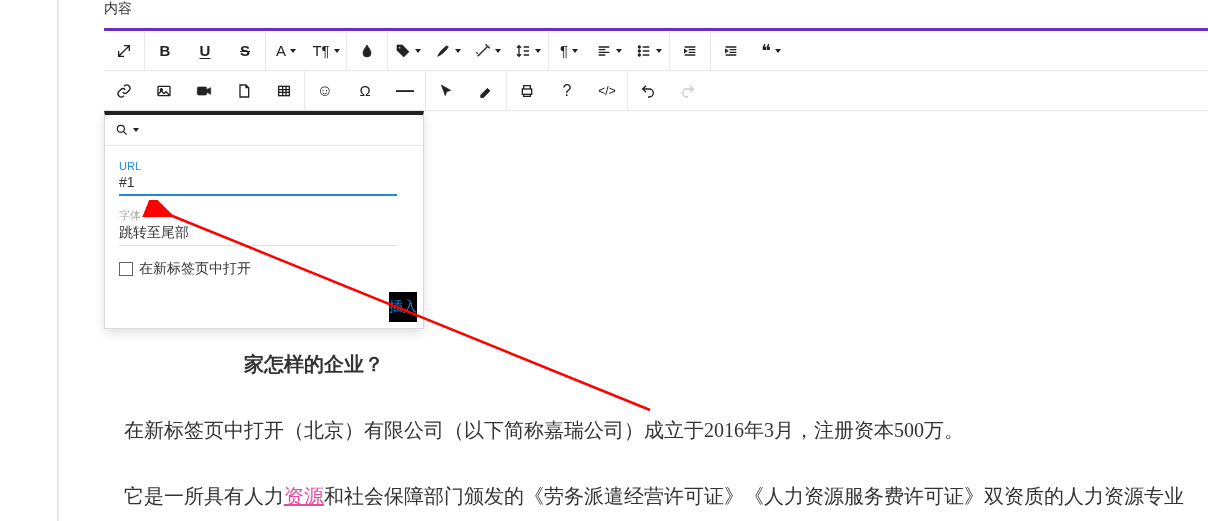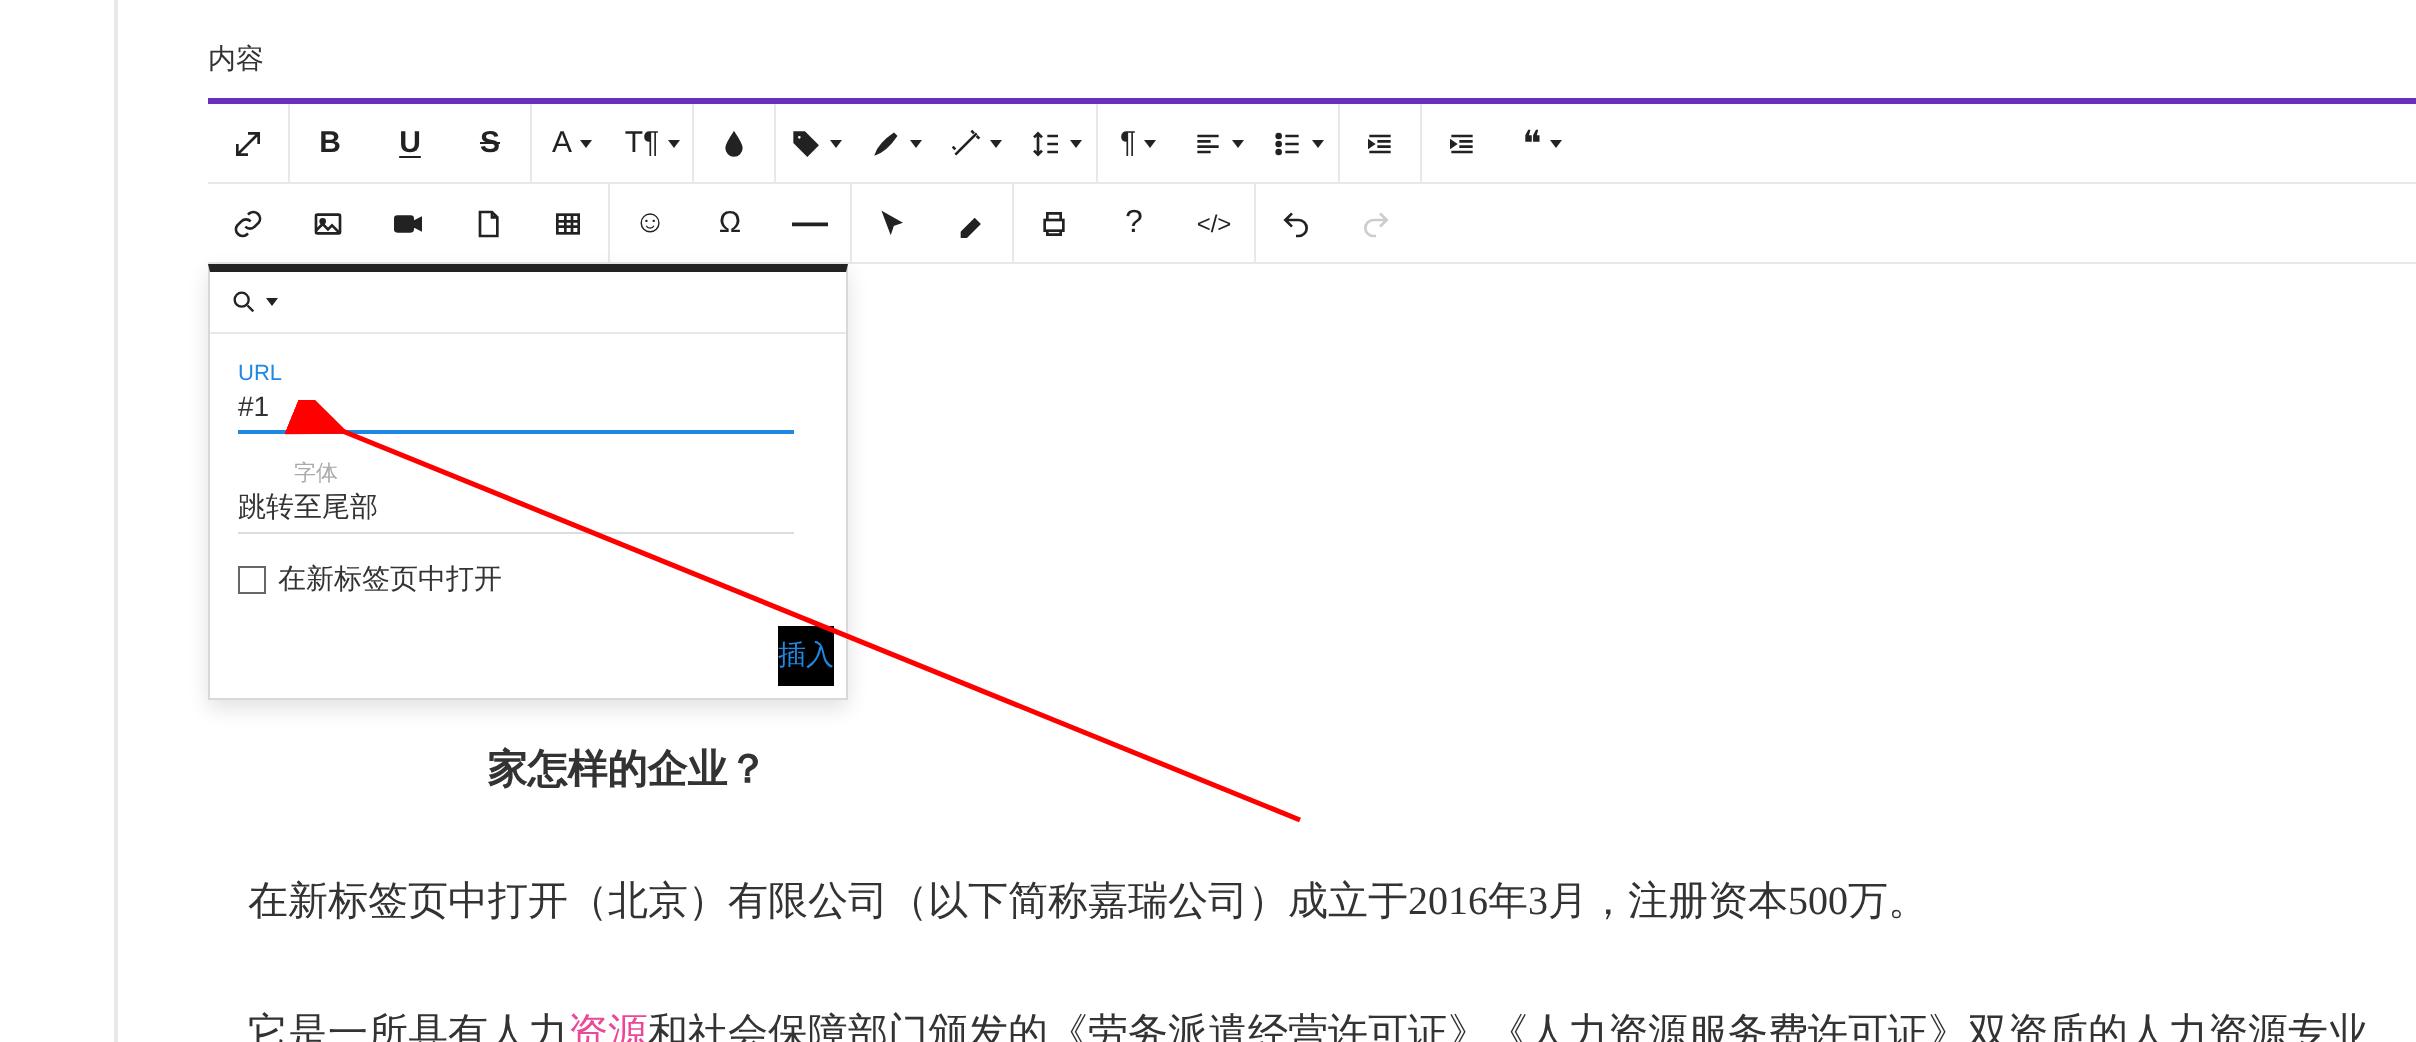--- a/index.html
+++ b/index.html
@@ -23,21 +23,21 @@
   }
   .page {
     position: absolute;
     left: 104px;
     right: 0;
     top: 0;
   }
   .label-row {
     font-size: 14px;
     color: #333;
-    padding: 21px 0 10px 0;
+    padding: 0 0 10px 0;
   }
   .purple-bar {
     height: 3px;
     background: #6a2fbf;
     width: 100%;
   }
   .toolbar {
     border-bottom: 1px solid #e8e8e8;
     height: 40px;
     display: flex;
@@ -106,21 +106,21 @@
     display:flex; align-items:center; gap:4px;
   }
   .popup-body {
     padding: 10px 26px 4px 14px;
   }
   .fld-label {
     font-size: 11px;
     color: #1e88e5;
     margin-top: 4px;
   }
-  .fld-label.grey { color: #aaa; margin-left: 28px; }
+  .fld-label.grey { color: #aaa; }
   .fld-input {
     width: 100%;
     border: none;
     border-bottom: 2px solid #1e88e5;
     font-size: 14px;
     padding: 2px 0 4px 0;
     outline: none;
     color: #333;
   }
   .fld-input.plain { border-bottom: 1px solid #ddd; }

